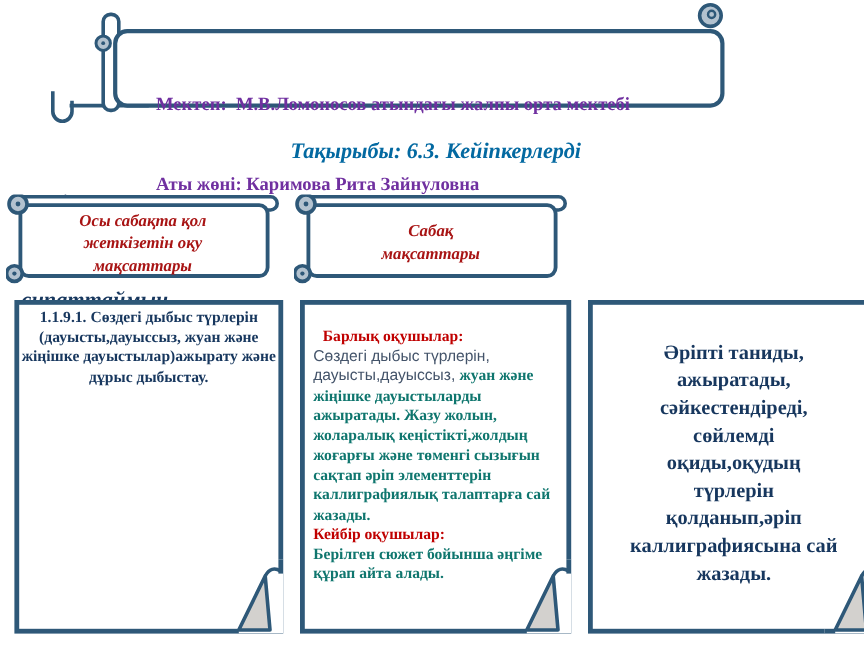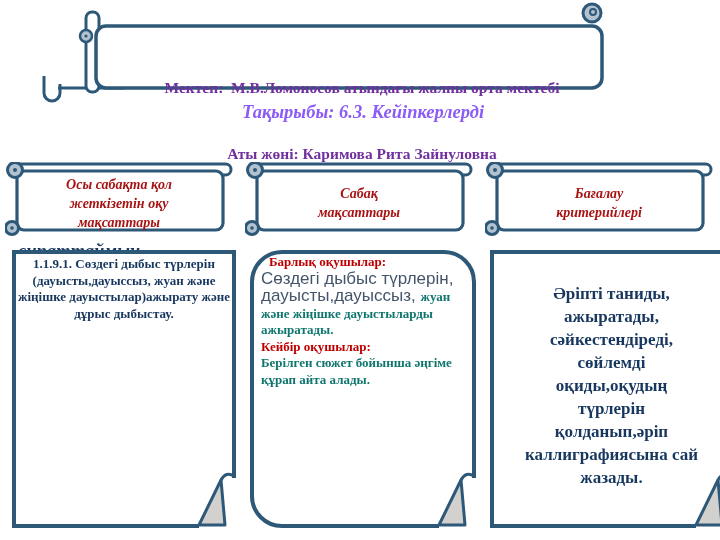--- a/index.html
+++ b/index.html
@@ -5,56 +5,56 @@
   html,body{margin:0;padding:0;background:#ffffff;}
   .slide{
     position:relative;width:720px;height:540px;background:#ffffff;overflow:hidden;
     font-family:"Liberation Serif", serif;
   }
   
   .banner{position:absolute;left:40px;top:0;width:568px;height:106px;}
   .banner svg{position:absolute;left:0;top:0;}
   .banner-text{
     position:absolute;left:90px;top:33px;right:14px;
-    color:#7030a0;font-weight:bold;font-size:15.5px;line-height:22px;white-space:pre-wrap;text-align:center;
+    color:#7030a0;font-weight:bold;font-size:15.5px;line-height:22px;white-space:pre-wrap;
   }
   
   .subject{
     position:absolute;left:18px;top:103px;width:220px;
     color:#17375e;font-weight:bold;font-style:italic;font-size:18.5px;line-height:27px;white-space:pre-wrap;
   }
   .topic{
-    position:absolute;left:242px;top:99px;width:430px;
-    color:#8b5cf6;font-weight:bold;font-style:italic;font-size:18.5px;line-height:27px;white-space:pre-wrap;
+    position:absolute;left:242px;top:114px;width:430px;
+    color:#0369a1;font-weight:bold;font-style:italic;font-size:18.5px;line-height:27px;white-space:pre-wrap;
   }
   
   .scroll-box{position:absolute;top:162px;width:230px;height:76px;}
   .scroll-box svg{position:absolute;left:0;top:0;}
   .scroll-label{
     position:absolute;left:14px;right:16px;top:12px;bottom:6px;
     display:flex;align-items:center;justify-content:center;text-align:center;
     color:#a81414;font-weight:bold;font-style:italic;font-size:14px;line-height:19px;
   }
   .scroll-label span{display:inline-block;}
   .sb1{left:5px;}  .sb1 .scroll-label span{max-width:145px;}
   .sb2{left:245px;}.sb2 .scroll-label span{max-width:115px;}
   .sb3{left:485px;}.sb3 .scroll-label span{max-width:125px;}
   
   .panel{
     position:absolute;top:250px;height:278px;background:#fff;
     border:4px solid #2e5878;box-sizing:border-box;color:#17375e;
   }
   .panel-objectives{left:12px;width:224px;text-align:center;padding:2px 1px;}
-  .panel-goals{left:250px;width:226px;padding:0 7px;border-radius:32px;}
+  .panel-goals{left:250px;width:226px;padding:18px 7px;}
   .panel-criteria{left:490px;width:243px;text-align:center;padding:28px 8px 0;}
   .panel-objectives .item{display:block;font-weight:bold;font-size:13px;line-height:16.5px;}
   .panel-goals{font-size:13px;line-height:16.5px;}
   .seg-heading{display:block;color:#c00000;font-weight:bold;}
   .seg-heading.first{text-indent:8px;}
-  .seg-plain{font-weight:normal;color:#44546a;font-family:"Liberation Sans", sans-serif;font-size:17px;}
+  .seg-plain{font-weight:normal;color:#44546a;font-family:"Liberation Sans", sans-serif;font-size:13px;}
   .seg-strong{font-weight:bold;color:#0f766e;}
   .criteria-text{display:inline-block;font-weight:bold;font-size:17px;line-height:23px;max-width:182px;}
   .fold{position:absolute;right:-4px;bottom:-4px;width:46px;height:62px;}
 </style>
 </head>
 <body>
 
 <div class="slide">
 
   <div class="banner">
@@ -101,49 +101,37 @@
       <circle cx="10" cy="8" r="7.5" fill="#b3c2cf" stroke="#2e5878" stroke-width="3"></circle>
       <circle cx="10" cy="8" r="2" fill="#2e5878"></circle>
       <circle cx="7" cy="66" r="6.5" fill="#b3c2cf" stroke="#2e5878" stroke-width="3"></circle>
       <circle cx="7" cy="66" r="1.8" fill="#2e5878"></circle>
     </svg>
     <div class="scroll-label">
       <span>Сабақ мақсаттары</span>
     </div>
   </div>
 
-  <div class="scroll-box sb3">
-    <svg width="230" height="76" viewBox="0 0 230 76" aria-hidden="true">
-      <rect x="6" y="2" width="220" height="11" rx="5.5" fill="#ffffff" stroke="#2e5878" stroke-width="3"></rect>
-      <rect x="12" y="9" width="206" height="59" rx="7" fill="#ffffff" stroke="#2e5878" stroke-width="3.2"></rect>
-      <circle cx="10" cy="8" r="7.5" fill="#b3c2cf" stroke="#2e5878" stroke-width="3"></circle>
-      <circle cx="10" cy="8" r="2" fill="#2e5878"></circle>
-      <circle cx="7" cy="66" r="6.5" fill="#b3c2cf" stroke="#2e5878" stroke-width="3"></circle>
-      <circle cx="7" cy="66" r="1.8" fill="#2e5878"></circle>
-    </svg>
-    <div class="scroll-label">
-      <span>Бағалау критерийлері</span>
-    </div>
-  </div>
 
   <div class="panel panel-objectives">
     <span class="item">1.1.9.1. Сөздегі дыбыс түрлерін (дауысты,дауыссыз, жуан және жіңішке дауыстылар)ажырату және дұрыс дыбыстау.</span>
     <svg class="fold" viewBox="0 0 46 62" aria-hidden="true">
       <rect x="0" y="0" width="46" height="62" fill="#ffffff"></rect>
       <rect x="42" y="0" width="4" height="12" fill="#2e5878"></rect>
       <rect x="0" y="58" width="9" height="4" fill="#2e5878"></rect>
       <path d="M44,10 Q36,5 31,14" stroke="#2e5878" stroke-width="3" fill="none"></path>
       <polygon points="31,14 9,59 35,59" fill="#d3d1ce" stroke="#2e5878" stroke-width="3" stroke-linejoin="round"></polygon>
     </svg>
   </div>
 
   <div class="panel panel-goals">
     <span class="seg-heading first">Барлық оқушылар:</span>
     <span class="seg-plain">Сөздегі дыбыс түрлерін, дауысты,дауыссыз, </span>
     <span class="seg-strong">жуан және жіңішке дауыстыларды ажыратады.</span>
+    <span class="seg-strong">Жазу жолын, жоларалық кеңістікті,жолдың жоғарғы және төменгі сызығын сақтап әріп элементтерін каллиграфиялық талаптарға сай жазады.</span>
     <span class="seg-heading">Кейбір оқушылар:</span>
     <span class="seg-strong">Берілген сюжет бойынша әңгіме құрап айта алады.</span>
     <svg class="fold" viewBox="0 0 46 62" aria-hidden="true">
       <rect x="0" y="0" width="46" height="62" fill="#ffffff"></rect>
       <rect x="42" y="0" width="4" height="12" fill="#2e5878"></rect>
       <rect x="0" y="58" width="9" height="4" fill="#2e5878"></rect>
       <path d="M44,10 Q36,5 31,14" stroke="#2e5878" stroke-width="3" fill="none"></path>
       <polygon points="31,14 9,59 35,59" fill="#d3d1ce" stroke="#2e5878" stroke-width="3" stroke-linejoin="round"></polygon>
     </svg>
   </div>

